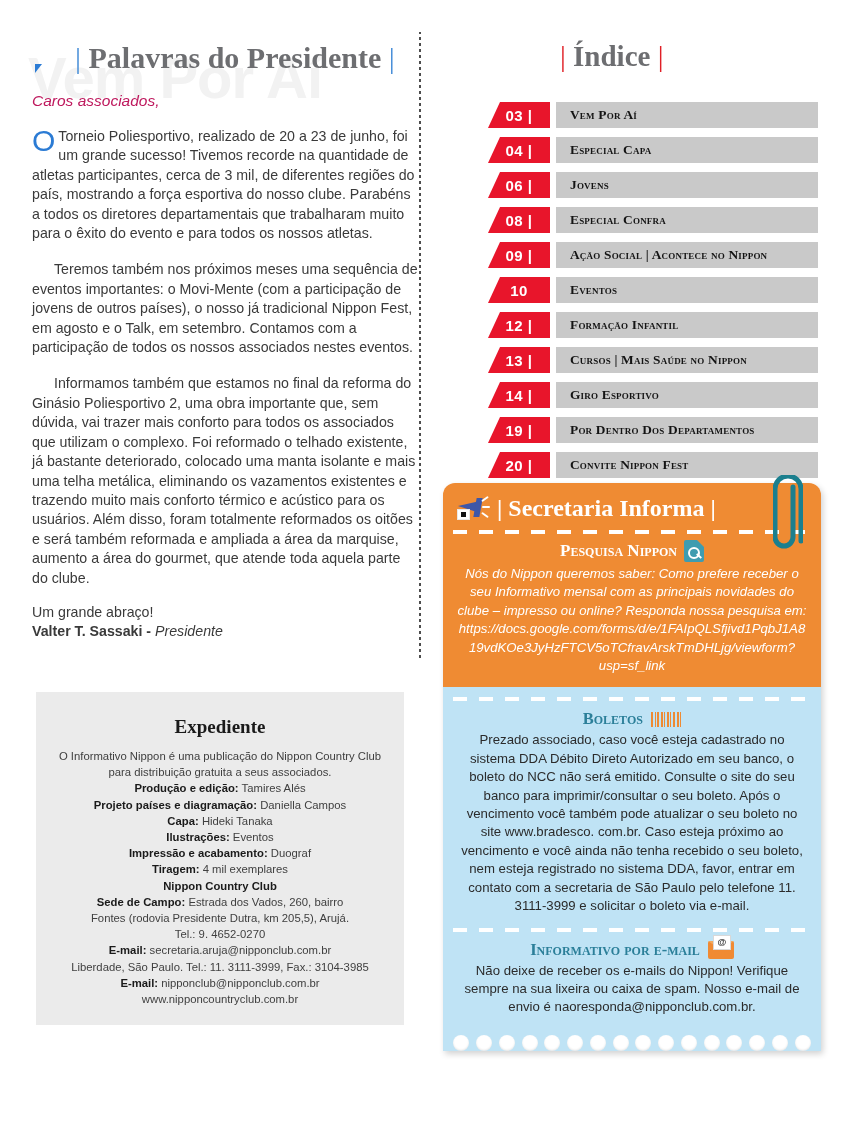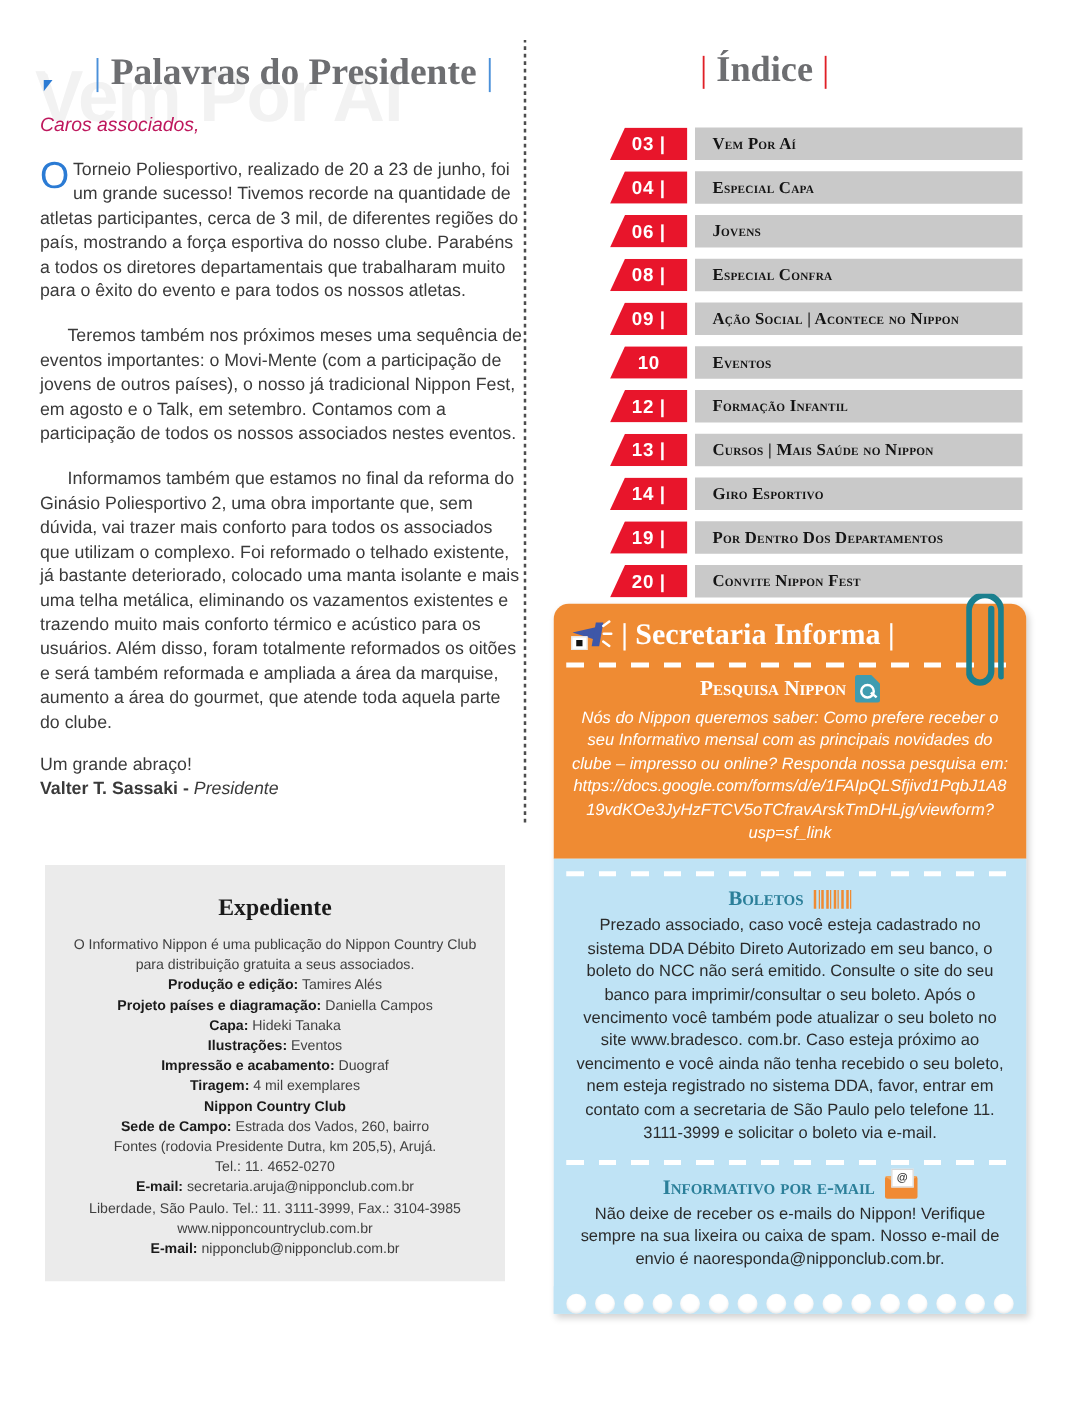--- a/index.html
+++ b/index.html
@@ -310,25 +310,25 @@
         <div class="exp-line"><b>Projeto países e diagramação:</b> <span>Daniella Campos</span></div>
         <div class="exp-line"><b>Capa:</b> <span>Hideki Tanaka</span></div>
         <div class="exp-line"><b>Ilustrações:</b> <span>Eventos</span></div>
         <div class="exp-line"><b>Impressão e acabamento:</b> <span>Duograf</span></div>
         <div class="exp-line"><b>Tiragem:</b> <span>4 mil exemplares</span></div>
       </div>
     <div class="exp-line"><b>Nippon Country Club</b></div>
     <div id="exp-address">
         <div class="exp-line"><b>Sede de Campo:</b> <span>Estrada dos Vados, 260, bairro</span></div>
         <div class="exp-line"><b></b> <span>Fontes (rodovia Presidente Dutra, km 205,5), Arujá.</span></div>
-        <div class="exp-line"><b></b> <span>Tel.: 11. 4652-0270</span></div>
+        <div class="exp-line"><b></b> <span>Tel.: 9. 4652-0270</span></div>
         <div class="exp-line"><b>E-mail:</b> <span>secretaria.aruja@nipponclub.com.br</span></div>
         <div class="exp-line"><b></b> <span>Liberdade, São Paulo. Tel.: 11. 3111-3999, Fax.: 3104-3985</span></div>
+        <div class="exp-line"><b>E-mail:</b> <span>nipponclub@nipponclub.com.br</span></div>
         <div class="exp-line"><b></b> <span>www.nipponcountryclub.com.br</span></div>
-        <div class="exp-line"><b>E-mail:</b> <span>nipponclub@nipponclub.com.br</span></div>
       </div>
   </div>
 
   <div class="indice-title">
     <span class="bar">|</span>
     <span>Índice</span>
     <span class="bar">|</span>
   </div>
   <div class="indice-list" id="indice-list">
       <div class="idx-row">

